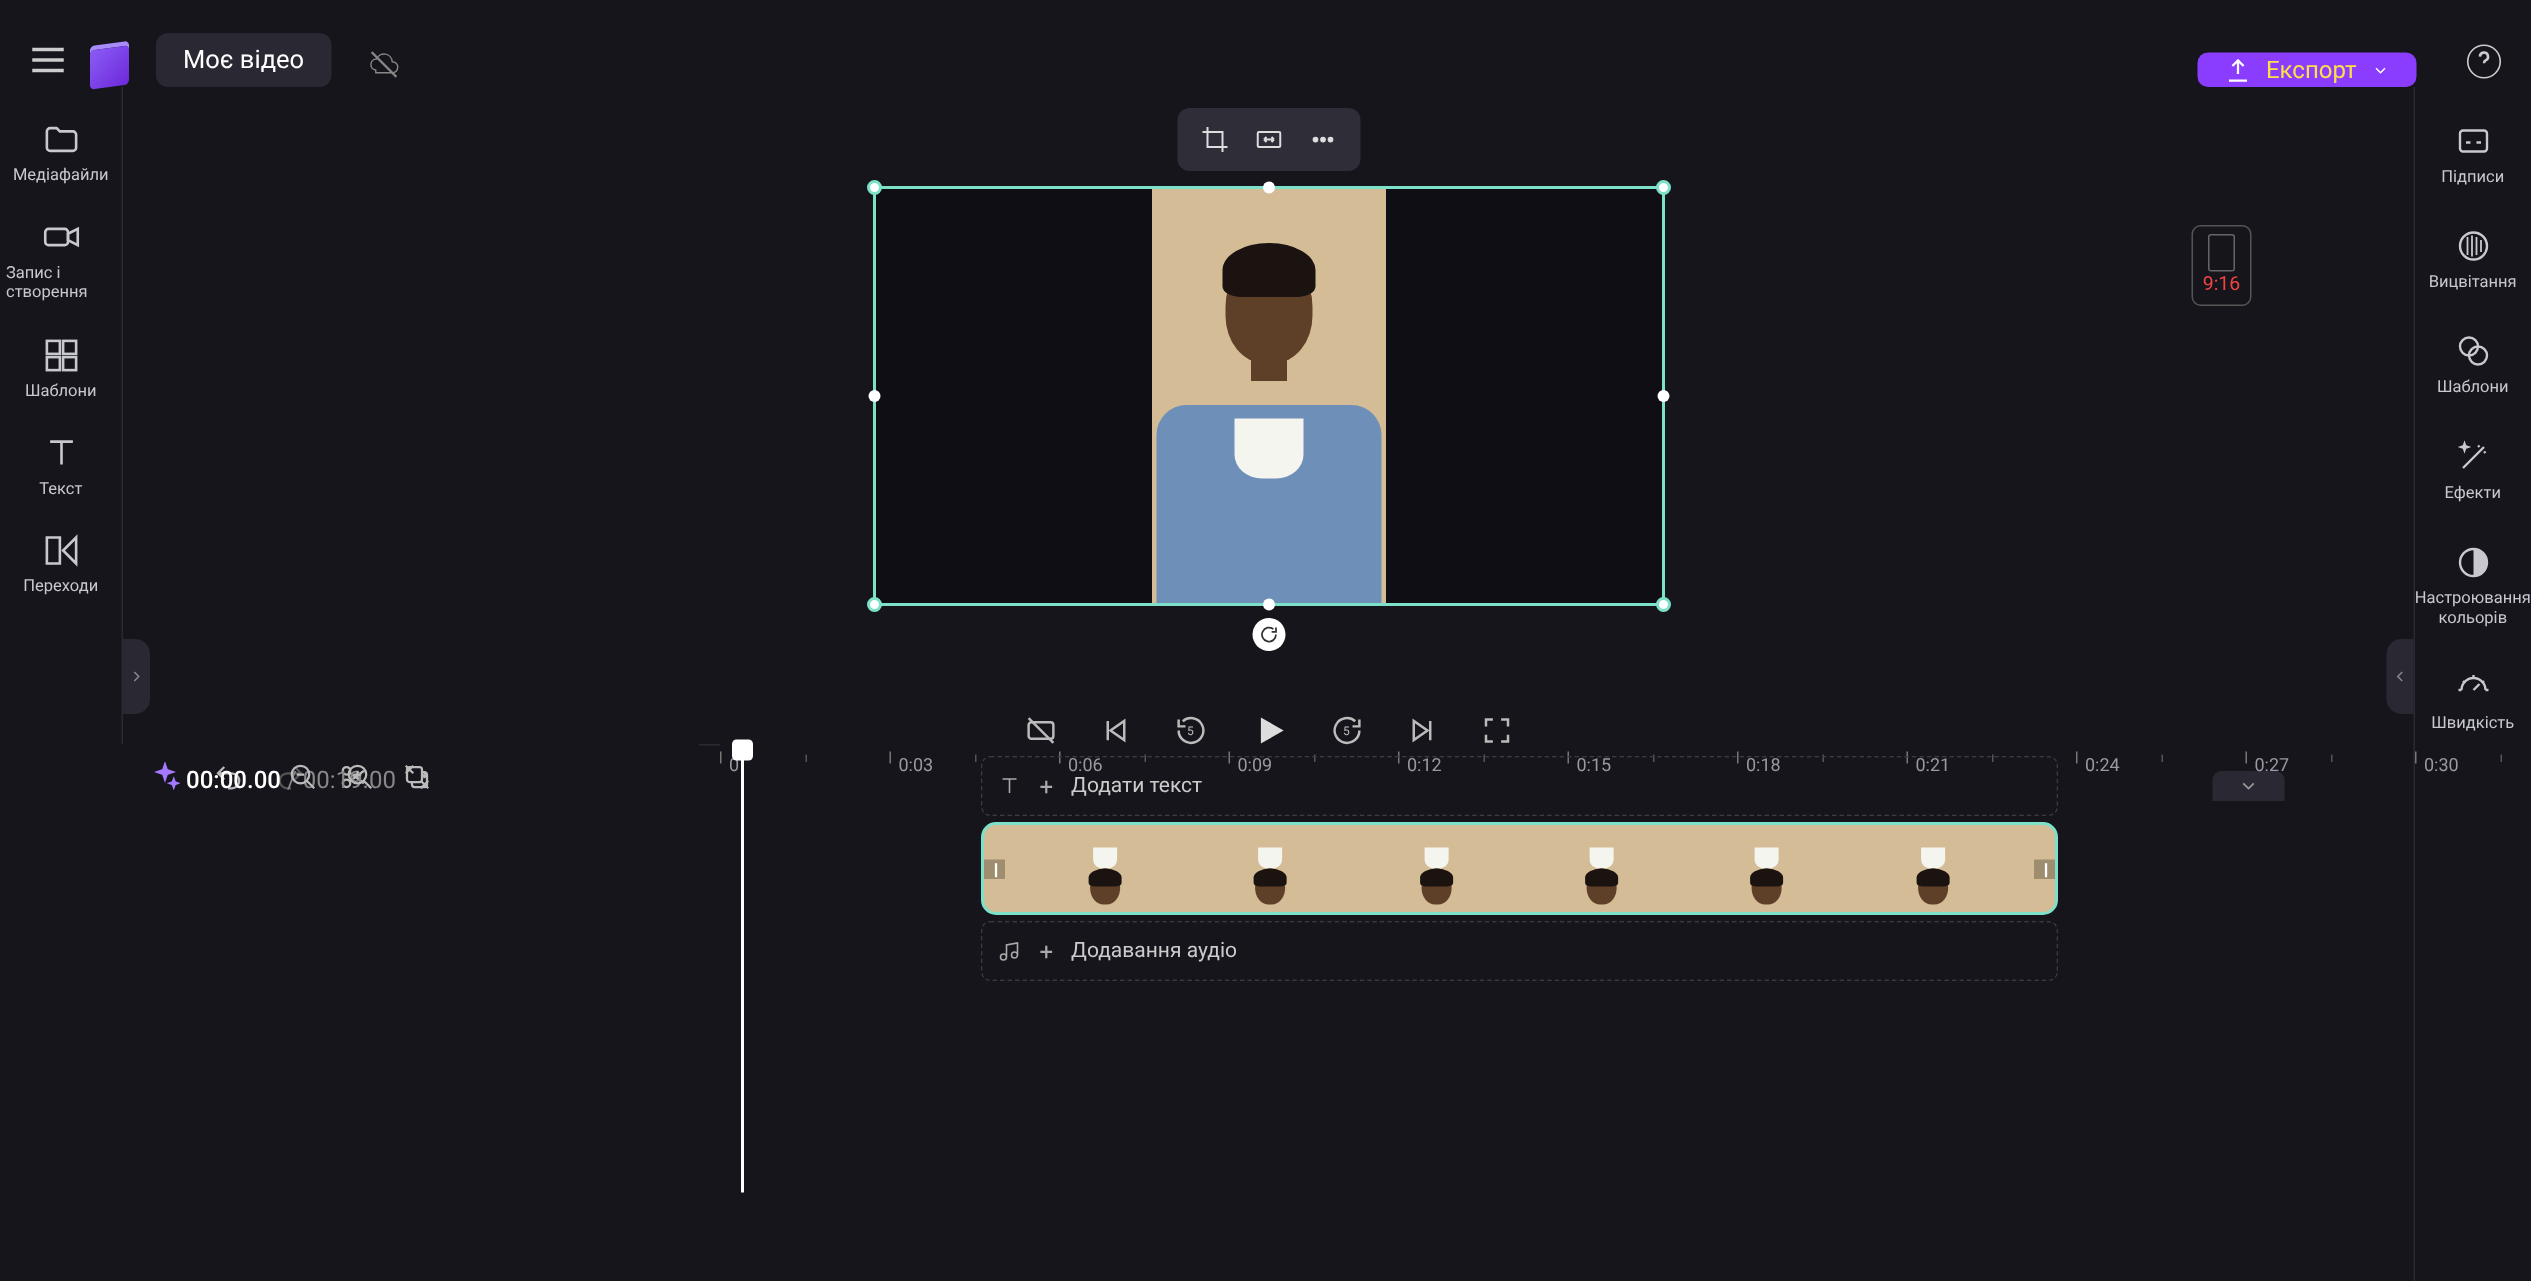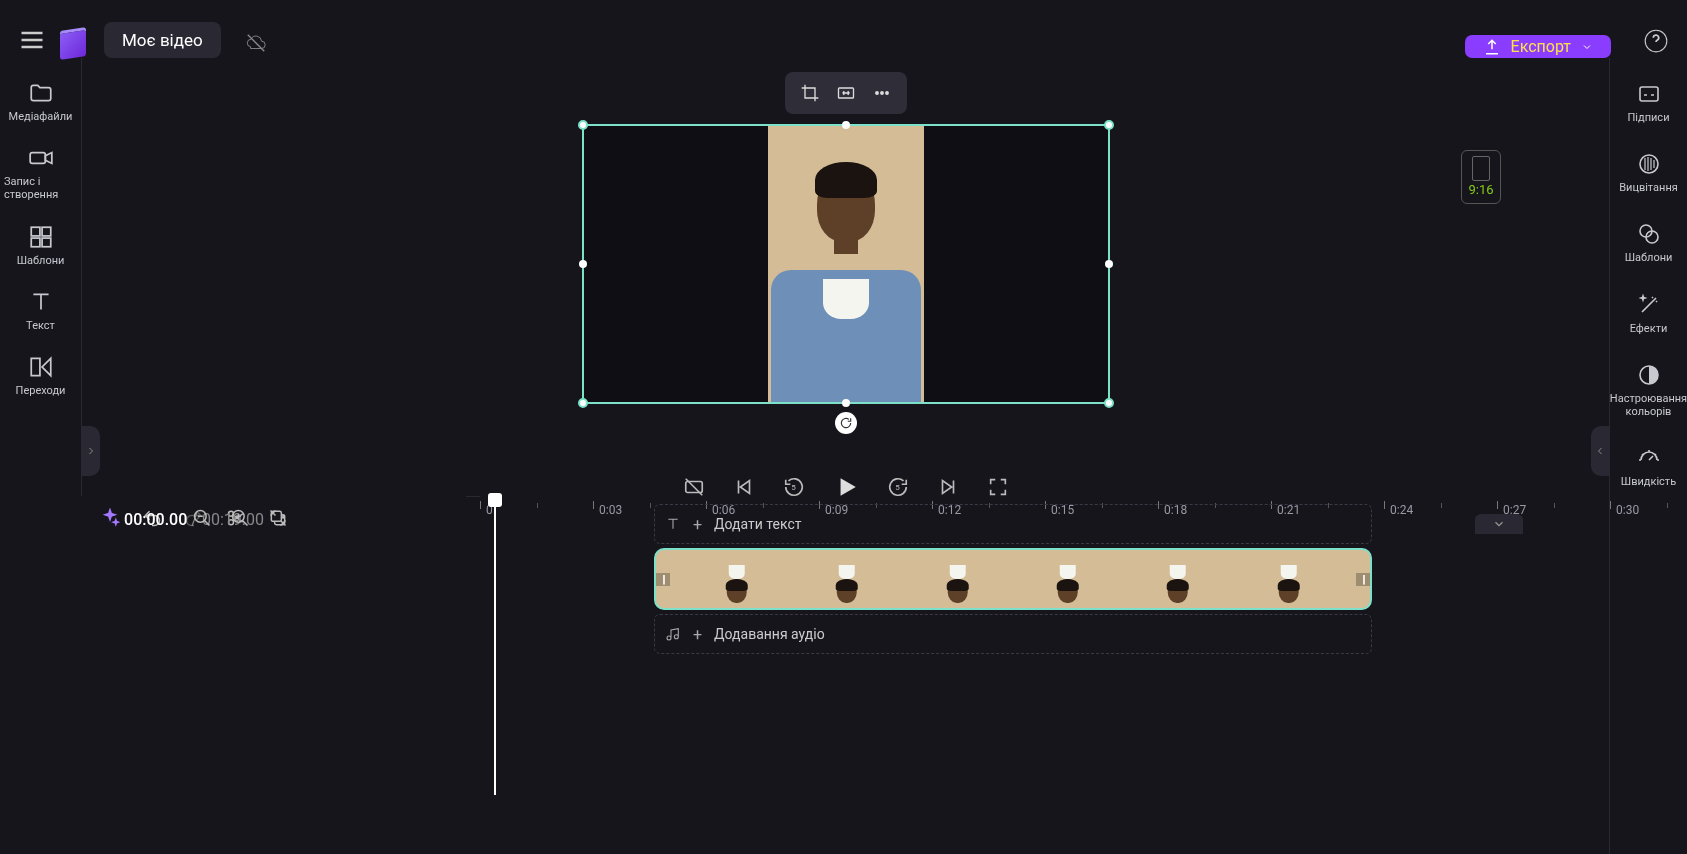--- a/index.html
+++ b/index.html
@@ -59,21 +59,21 @@
   .media-thumb { position:absolute; left:50%; top:2px; bottom:2px; width:156px; transform:translateX(-50%); background:#d4bc96; display:flex; align-items:flex-end; justify-content:center; overflow:hidden;}
   .person { width: 100%; height: 100%; position: relative; }
   .p-head { position:absolute; top:16%; left:50%; transform:translateX(-50%); width:58px; height:72px; background:#5e4029; border-radius:48% 48% 44% 44%; }
   .p-hair { position:absolute; top:13%; left:50%; transform:translateX(-50%); width:62px; height:36px; background:#1a1310; border-radius:50% 50% 20% 20%;}
   .p-neck { position:absolute; top:40%; left:50%; transform:translateX(-50%); width:24px; height:18px; background:#5e4029;}
   .p-shirt { position:absolute; bottom:0; left:50%; transform:translateX(-50%); width:150px; height:48%; background:#6e8fb8; border-radius:20px 20px 0 0;}
   .p-collar { position:absolute; bottom:30%; left:50%; transform:translateX(-50%); width:46px; height:40px; background:#f5f5f0; border-radius:0 0 40% 40%;}
   .rotate-handle { position:absolute; bottom:-30px; left:50%; transform:translateX(-50%); width:22px; height:22px; background:#fff; border-radius:50%; display:flex; align-items:center; justify-content:center; cursor:pointer;}
   .rotate-handle svg { width:14px; height:14px; stroke:#333; fill:none; stroke-width:2;}
 
-  .aspect-chip { position:absolute; top:92px; right:108px; border:1px solid #555; border-radius:6px; padding:8px 6px; font-size:13px; color:#84cc16; cursor:pointer; display:flex; align-items:center; justify-content:center; width:40px; height:54px;}
+  .aspect-chip { position:absolute; top:92px; right:108px; border:1px solid #555; border-radius:6px; padding:8px 6px; font-size:13px; color:#ef4444; cursor:pointer; display:flex; align-items:center; justify-content:center; width:40px; height:54px;}
   .aspect-chip::before { content:''; position:absolute; inset:5px 10px 22px 10px; border:1px solid #666; border-radius:2px;}
   .aspect-chip span { position:absolute; bottom:6px; }
 
   .playback-controls { position:absolute; bottom:-4px; left:50%; transform:translateX(-50%); display:flex; align-items:center; gap:28px; }
   .pctrl { cursor:pointer; display:flex; align-items:center; justify-content:center;}
   .pctrl svg { width:22px; height:22px; stroke:#bbb; fill:none; stroke-width:1.8;}
   .pctrl.play svg { width:26px; height:26px; fill:#ddd; stroke:none;}
   .skip5 { position:relative; }
   .skip5 .num { position:absolute; font-size:8px; color:#bbb; top:50%; left:50%; transform:translate(-50%,-46%);}
   

